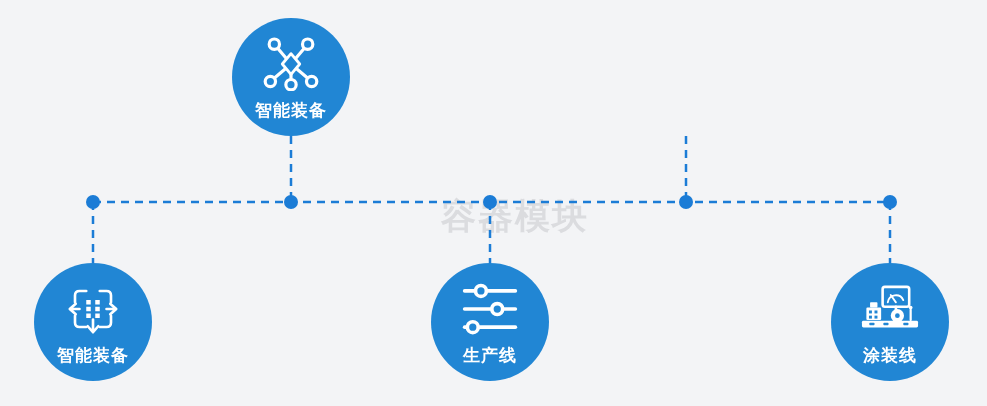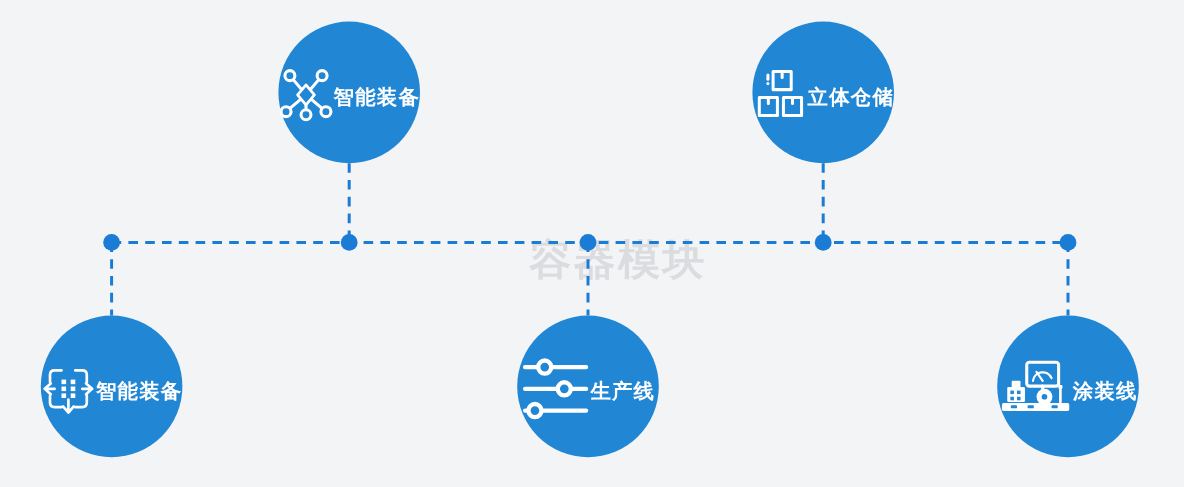--- a/index.html
+++ b/index.html
@@ -32,21 +32,21 @@
   .connectors{
     position:absolute;inset:0;
     width:987px;height:406px;
     z-index:2;
   }
   .node{
     position:absolute;
     width:118px;height:118px;
     border-radius:50%;
     background:var(--circle-blue);
-    display:flex;flex-direction:row;
+    display:flex;flex-direction:column;
     align-items:center;justify-content:center;
     z-index:3;
   }
   .node .icon{display:block;height:54px;margin-top:4px;}
   .node .label{
     margin-top:8px;
     color:var(--label-white);
     font-size:17px;
     font-weight:700;
     letter-spacing:1px;
@@ -93,35 +93,20 @@
         <circle class="ko" cx="15" cy="9" r="6.5"></circle>
         <circle class="ko" cx="57" cy="9" r="6.5"></circle>
         <circle class="ko" cx="10" cy="56" r="6.5"></circle>
         <circle class="ko" cx="62" cy="56" r="6.5"></circle>
         <circle class="ko" cx="36" cy="60" r="6.5"></circle>
       </g>
     </svg>
     <span class="label">智能装备</span>
   </div>
 
-  <div class="node n-warehouse">
-    <svg class="icon" viewBox="0 0 64 60" width="56" height="52">
-      <g class="ic" stroke-width="3.5">
-        <rect x="24" y="3" width="21" height="21"></rect>
-        <path d="M34.5,3 v7"></path>
-        <path d="M18,7 v5"></path>
-        <circle class="wf" cx="18" cy="17" r="1.8"></circle>
-        <rect x="8" y="33" width="21" height="21"></rect>
-        <path d="M18.5,33 v7"></path>
-        <rect x="36" y="33" width="21" height="21"></rect>
-        <path d="M46.5,33 v7"></path>
-      </g>
-    </svg>
-    <span class="label">立体仓储</span>
-  </div>
 
   <div class="node n-logistics">
     <svg class="icon" viewBox="0 0 72 72" width="56" height="56">
       <g class="ic" stroke-width="3.5">
         <path d="M27,12 h-9 q-6,0 -6,6 v9"></path>
         <path d="M45,12 h9 q6,0 6,6 v9"></path>
         <path d="M12,45 v9 q0,6 6,6 h9"></path>
         <path d="M60,45 v9 q0,6 -6,6 h-9"></path>
         <path d="M18,36 H6 M13,29 L5,36 L13,43"></path>
         <path d="M54,36 H66 M59,29 L67,36 L59,43"></path>

